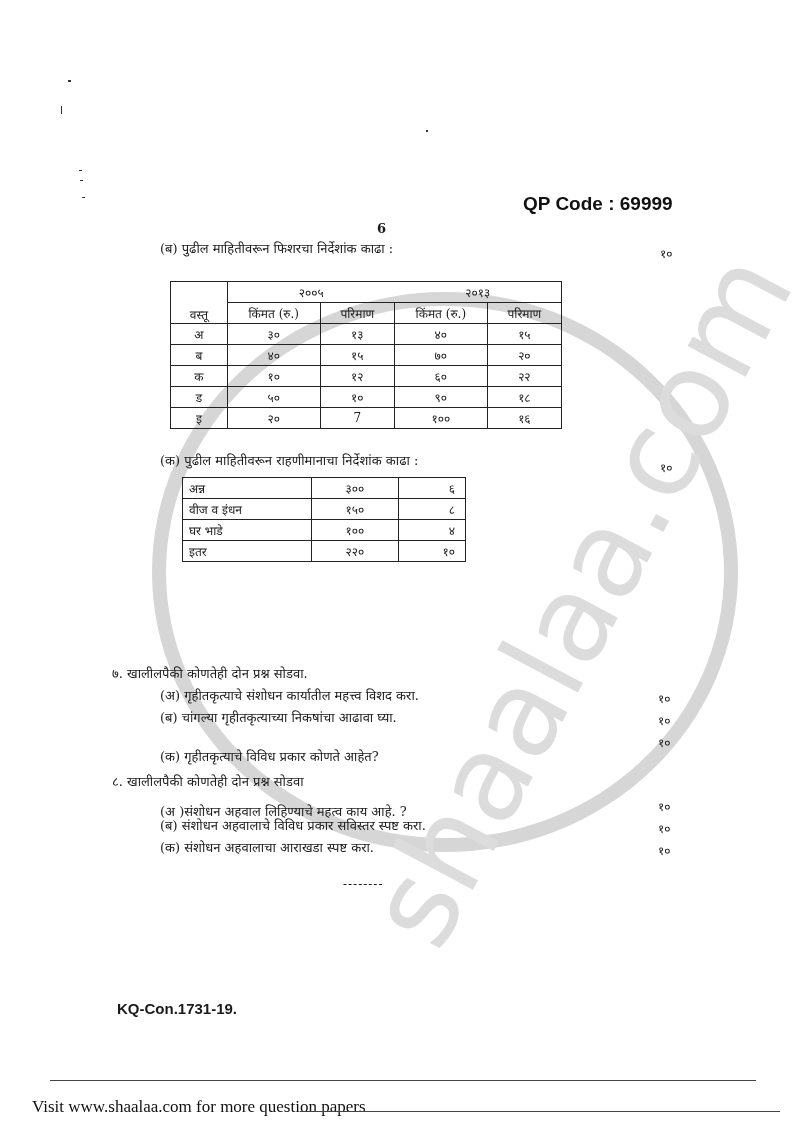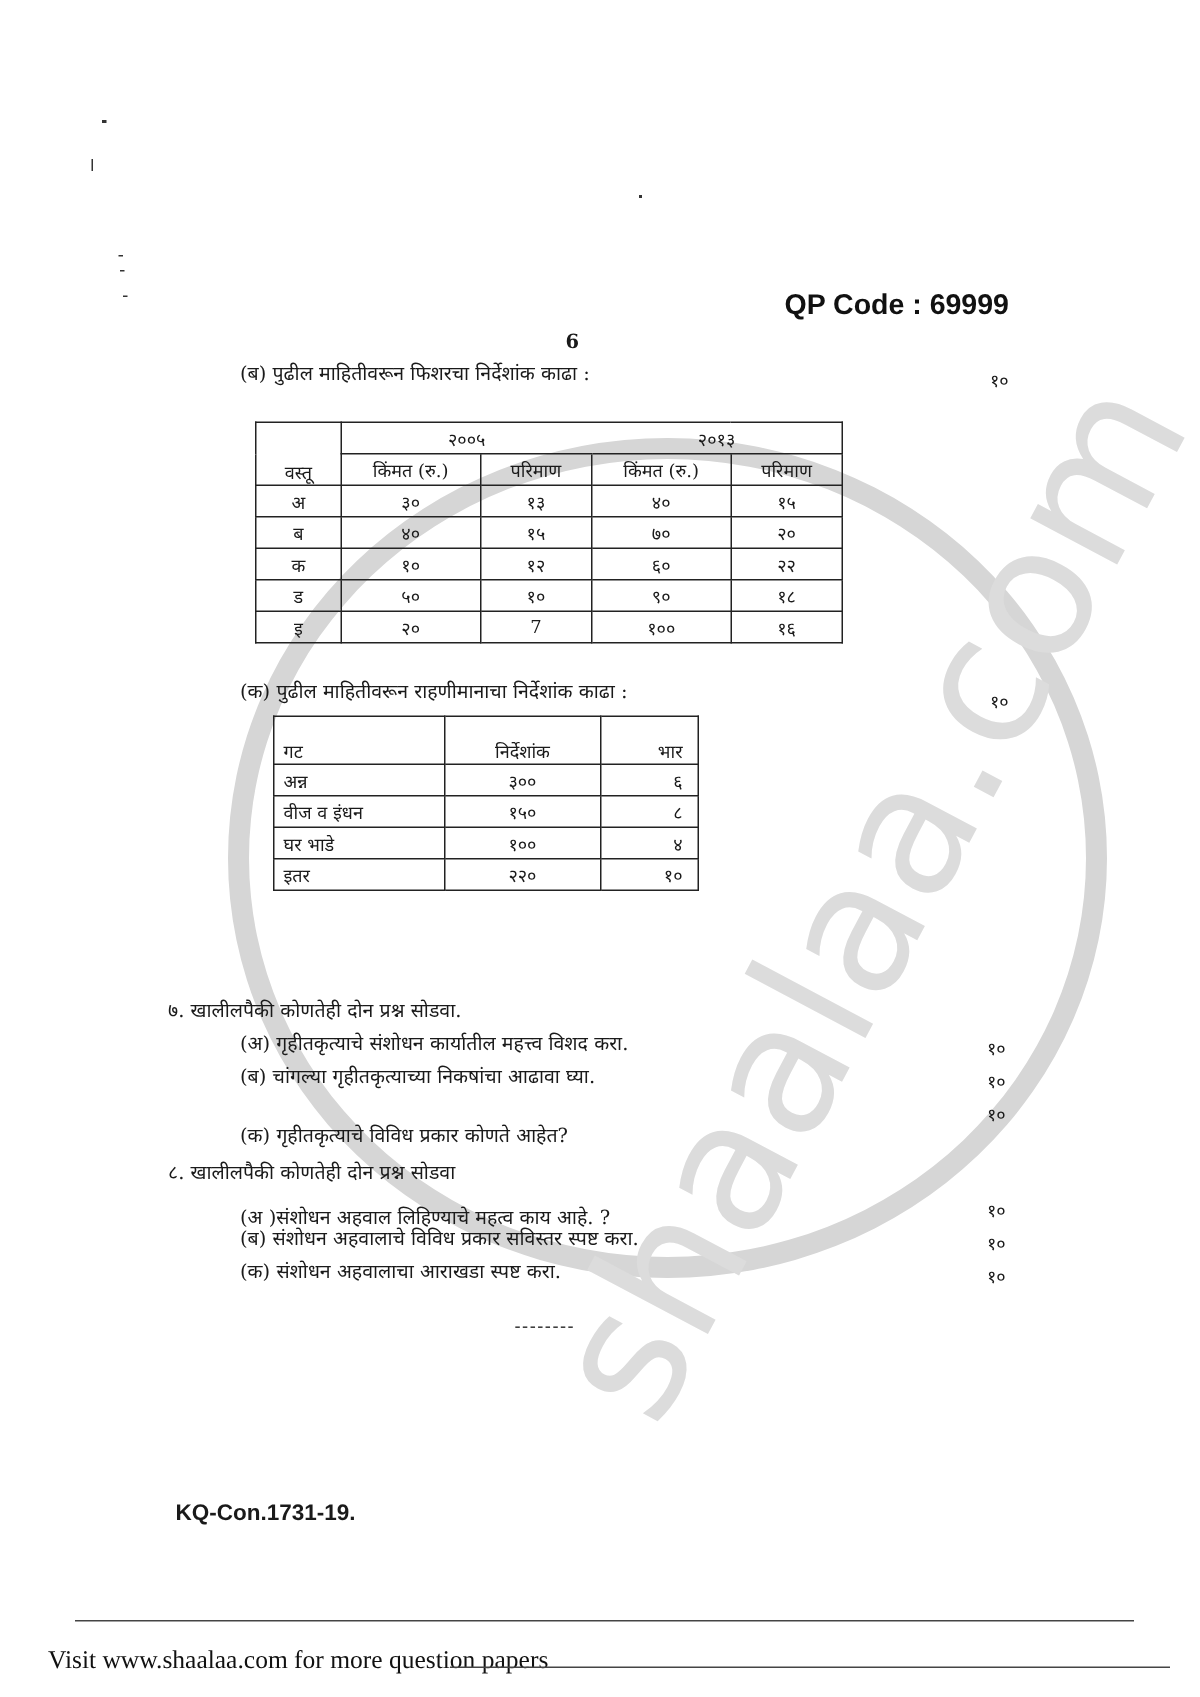--- a/index.html
+++ b/index.html
@@ -94,25 +94,20 @@
     <td>१६</td>
   </tr>
 </tbody>
   </table>
 
 <div class="abs q-line" style="left:160px;top:451px;">(क) पुढील माहितीवरून राहणीमानाचा निर्देशांक काढा :</div>
 <div class="abs marks" style="left:660px;top:459px;">१०</div>
 
 <table class="t t2">
   <tbody>
-      <tr style="height:32px;">
-    <td class="left" style="vertical-align:bottom;">गट</td>
-    <td style="vertical-align:bottom;">निर्देशांक</td>
-    <td class="right" style="vertical-align:bottom;">भार</td>
-  </tr>
   <tr>
     <td class="left">अन्न</td>
     <td>३००</td>
     <td class="right">६</td>
   </tr>
   <tr>
     <td class="left">वीज व इंधन</td>
     <td>१५०</td>
     <td class="right">८</td>
   </tr>

